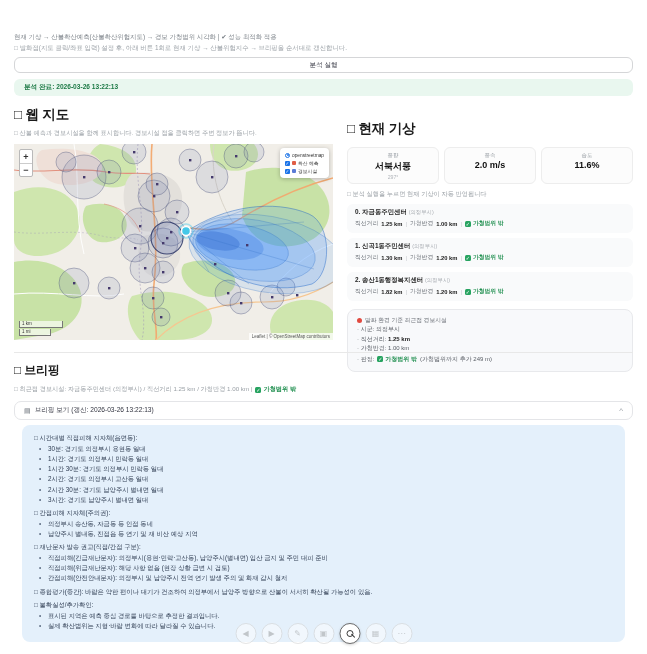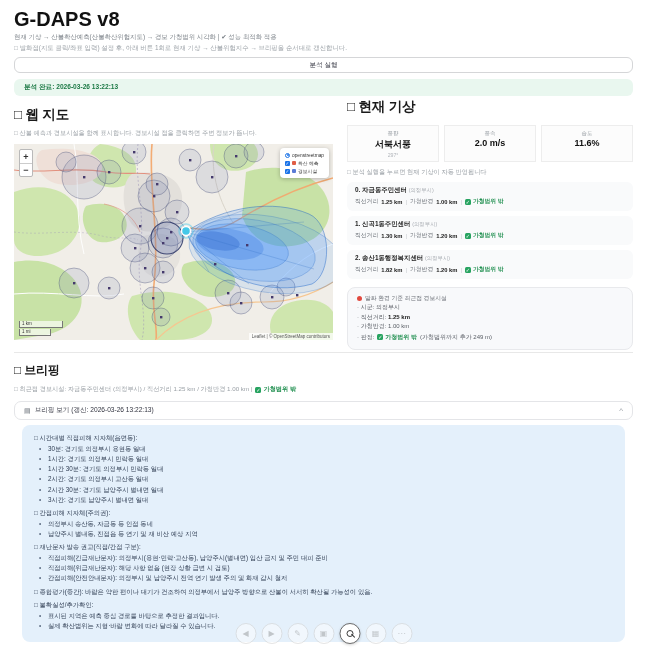--- a/index.html
+++ b/index.html
@@ -54,24 +54,24 @@
   .scalebar { position:absolute; left:5px; bottom:4px; z-index:5; font-size:4.5px; color:#333; }
   .scalebar .bar { background:rgba(255,255,255,.65); border:1px solid #777; border-top:none; padding:0 2px; line-height:6px; }
   .scalebar .bar.km { width:44px; }
   .scalebar .bar.mi { width:32px; margin-top:1px; }
   .attrib {
     position:absolute; right:0; bottom:0; z-index:5; background:rgba(255,255,255,.75);
     font-size:4.5px; color:#555; padding:1px 3px;
   }
 
   
-  .col-side { position:absolute; left:347px; top:98px; width:286px; }
+  .col-side { position:absolute; left:347px; top:120px; width:286px; }
   .metrics { display:flex; gap:5px; margin-top:9px; }
   .metric {
-    flex:1; background:#fcfcfc; border:1px solid #ededed; border-radius:0;
+    flex:1; background:#fcfcfc; border:1px solid #ededed; border-radius:6px;
     text-align:center; padding:4px 1px 3px;
   }
   .metric .mlabel { font-size:5.4px; color:#9aa0a6; }
   .metric .mvalue { font-size:9px; font-weight:700; color:#111; margin-top:1px; }
   .metric .mdelta { font-size:5.2px; color:#b0b4ba; margin-top:1px; min-height:6px; }
   .weather-cap { margin-top:6px; }
   .fac-title { margin-top:11px; }
   .fac-card {
     background:#f9fafb; border-radius:6px; padding:4px 8px 5px; margin-top:5px;
   }
@@ -130,21 +130,20 @@
   }
   .tbtn.active { opacity:1; border-color:#6d6d6d; color:#3a3a3a; box-shadow:0 1px 3px rgba(0,0,0,.18); background:#fff; }
   .mag { width:7px; height:7px; border:1.4px solid #3a3a3a; border-radius:50%; position:relative; display:inline-block; }
   .mag::after { content:""; position:absolute; width:4.5px; height:1.4px; background:#3a3a3a; transform:rotate(45deg); right:-3.4px; bottom:-0.6px; border-radius:1px; }
 </style>
 </head>
 <body>
 
 <div class="page">
 
-  <div class="app-title">G-DAPS v8</div>
   <div class="sub1">현재 기상 → 산불확산예측(산불확산위험지도) → 경보 가청범위 시각화 | ✔ 성능 최적화 적용</div>
   <div class="sub2">□ 발화점(지도 클릭/좌표 입력) 설정 후, 아래 버튼 1회로 현재 기상 → 산불위험지수 → 브리핑을 순서대로 갱신합니다.</div>
 
   <div class="run-btn">분석 실행</div>
   <div class="status-box">분석 완료: 2026-03-26 13:22:13</div>
 
   <div class="col-map">
     <div class="sec-title">□ 웹 지도</div>
     <div class="caption">□ 산불 예측과 경보시설을 함께 표시합니다. 경보시설 점을 클릭하면 주변 정보가 뜹니다.</div>
 

